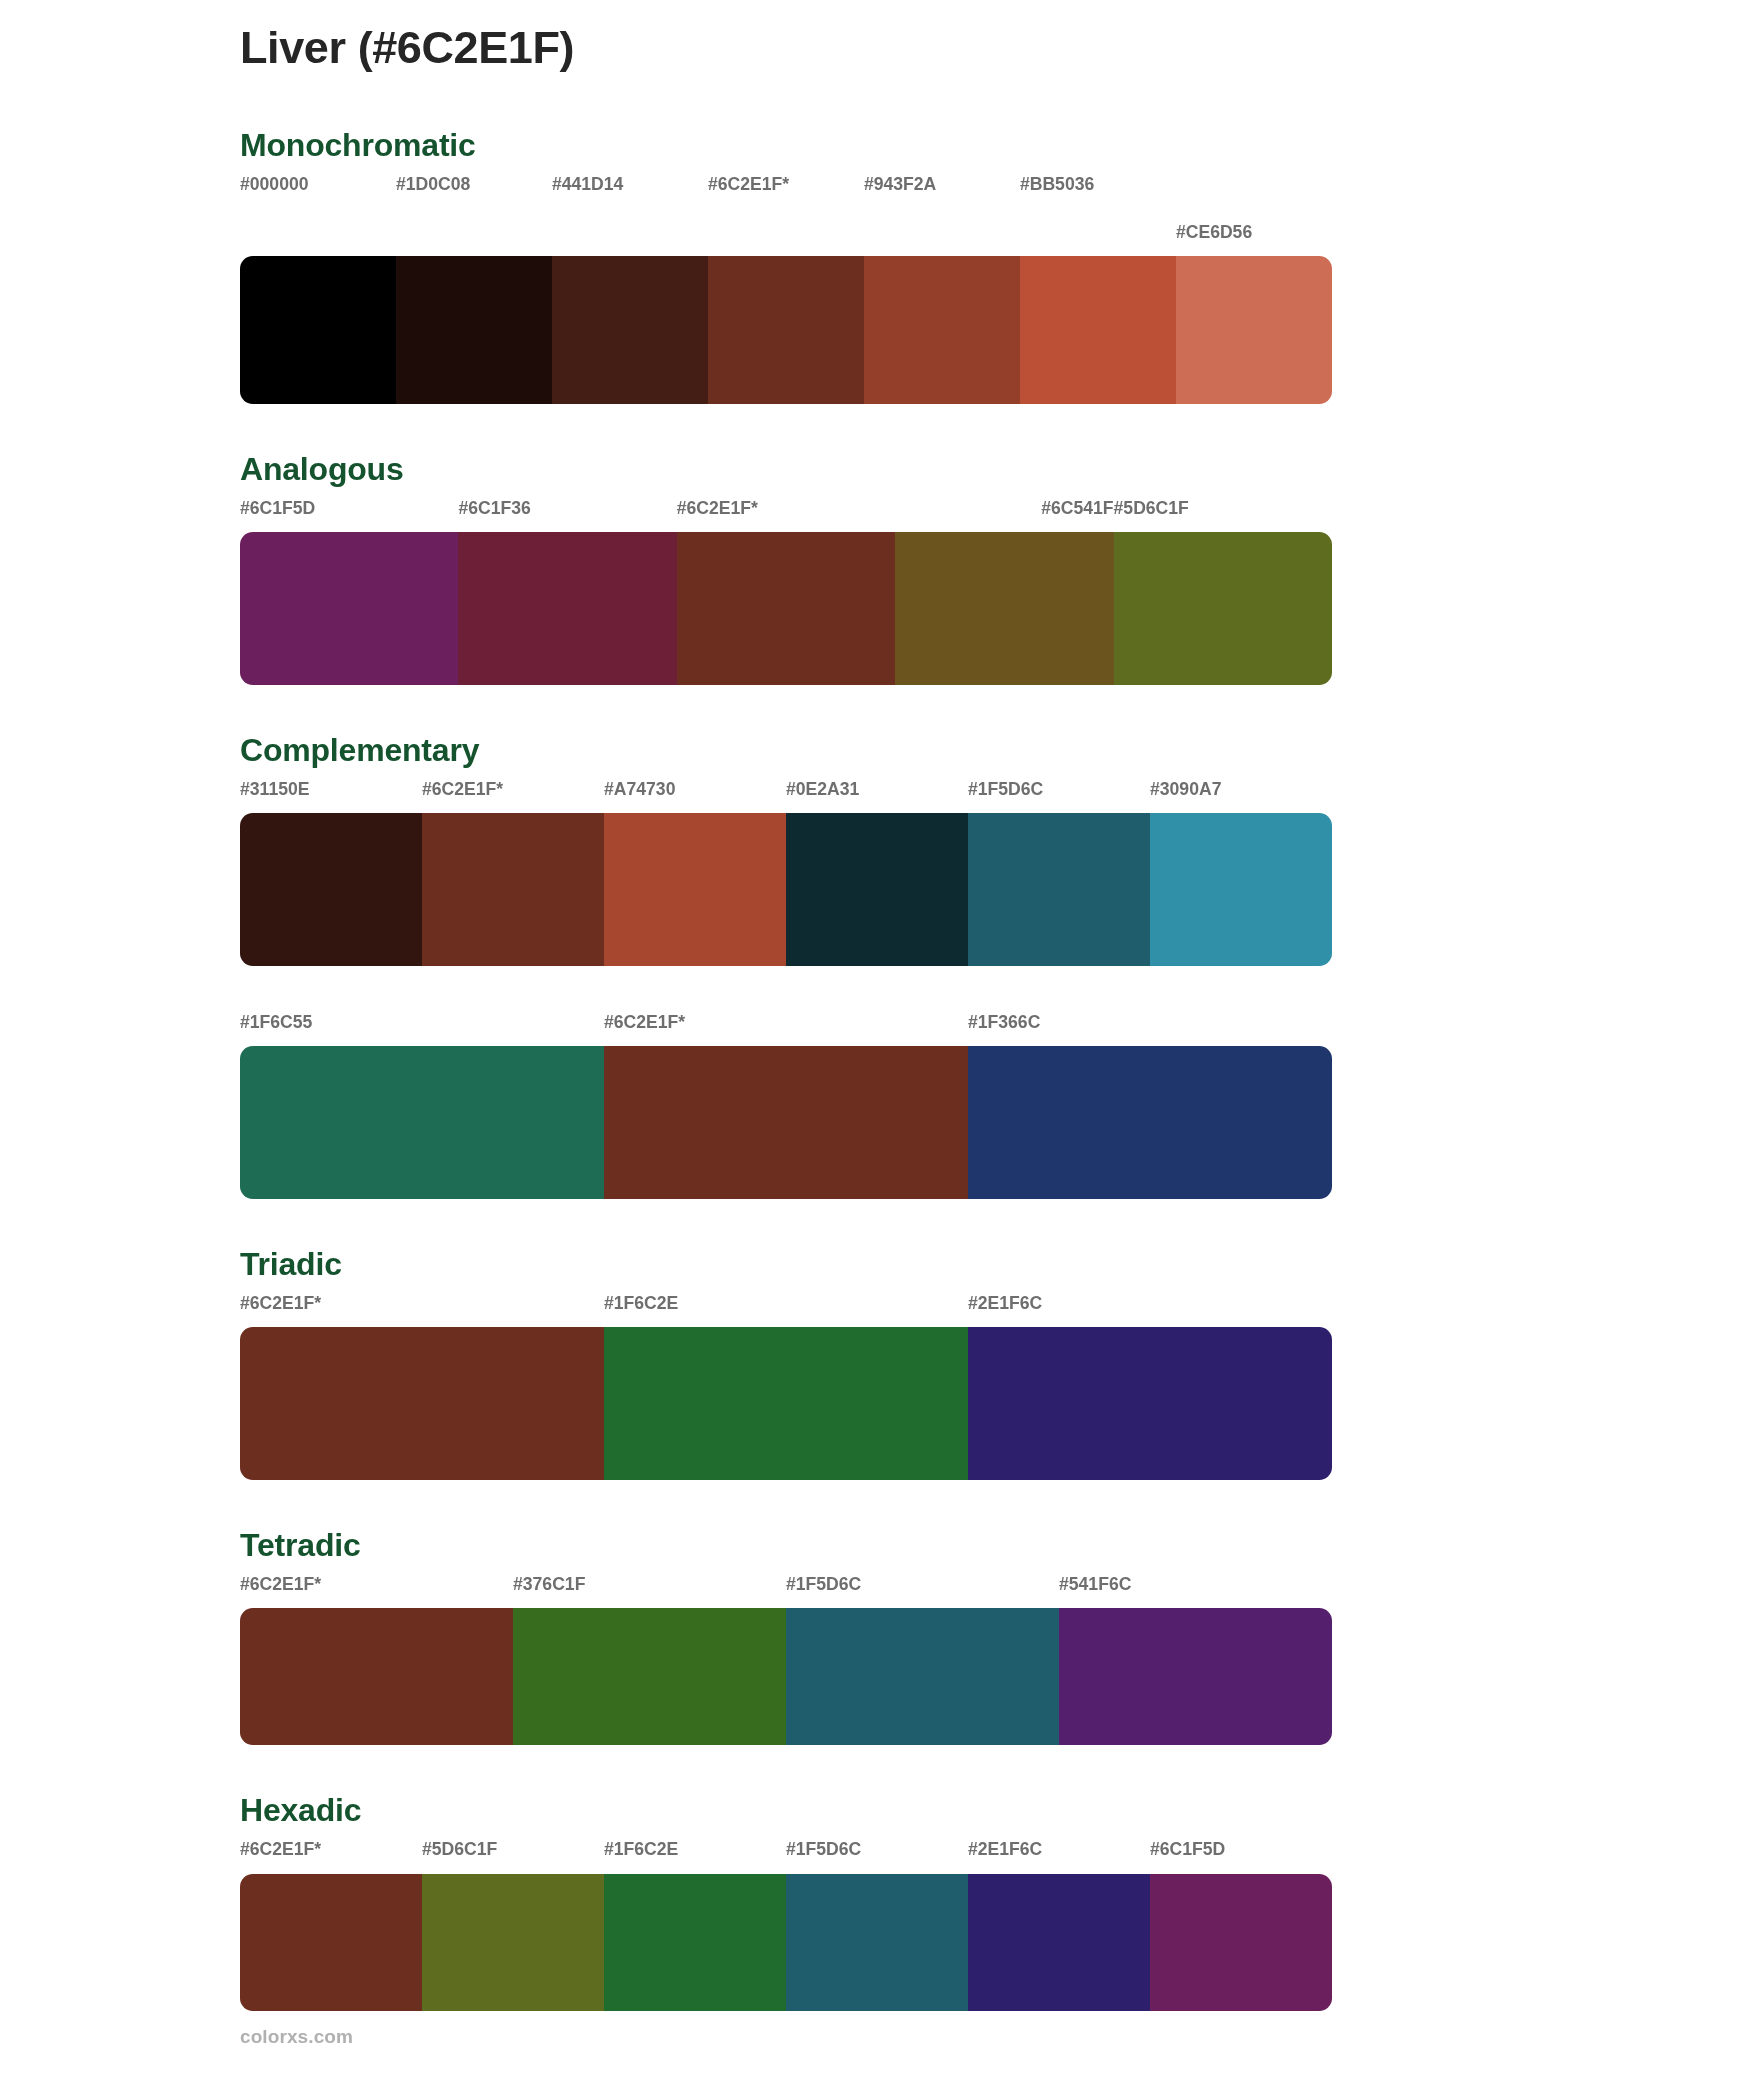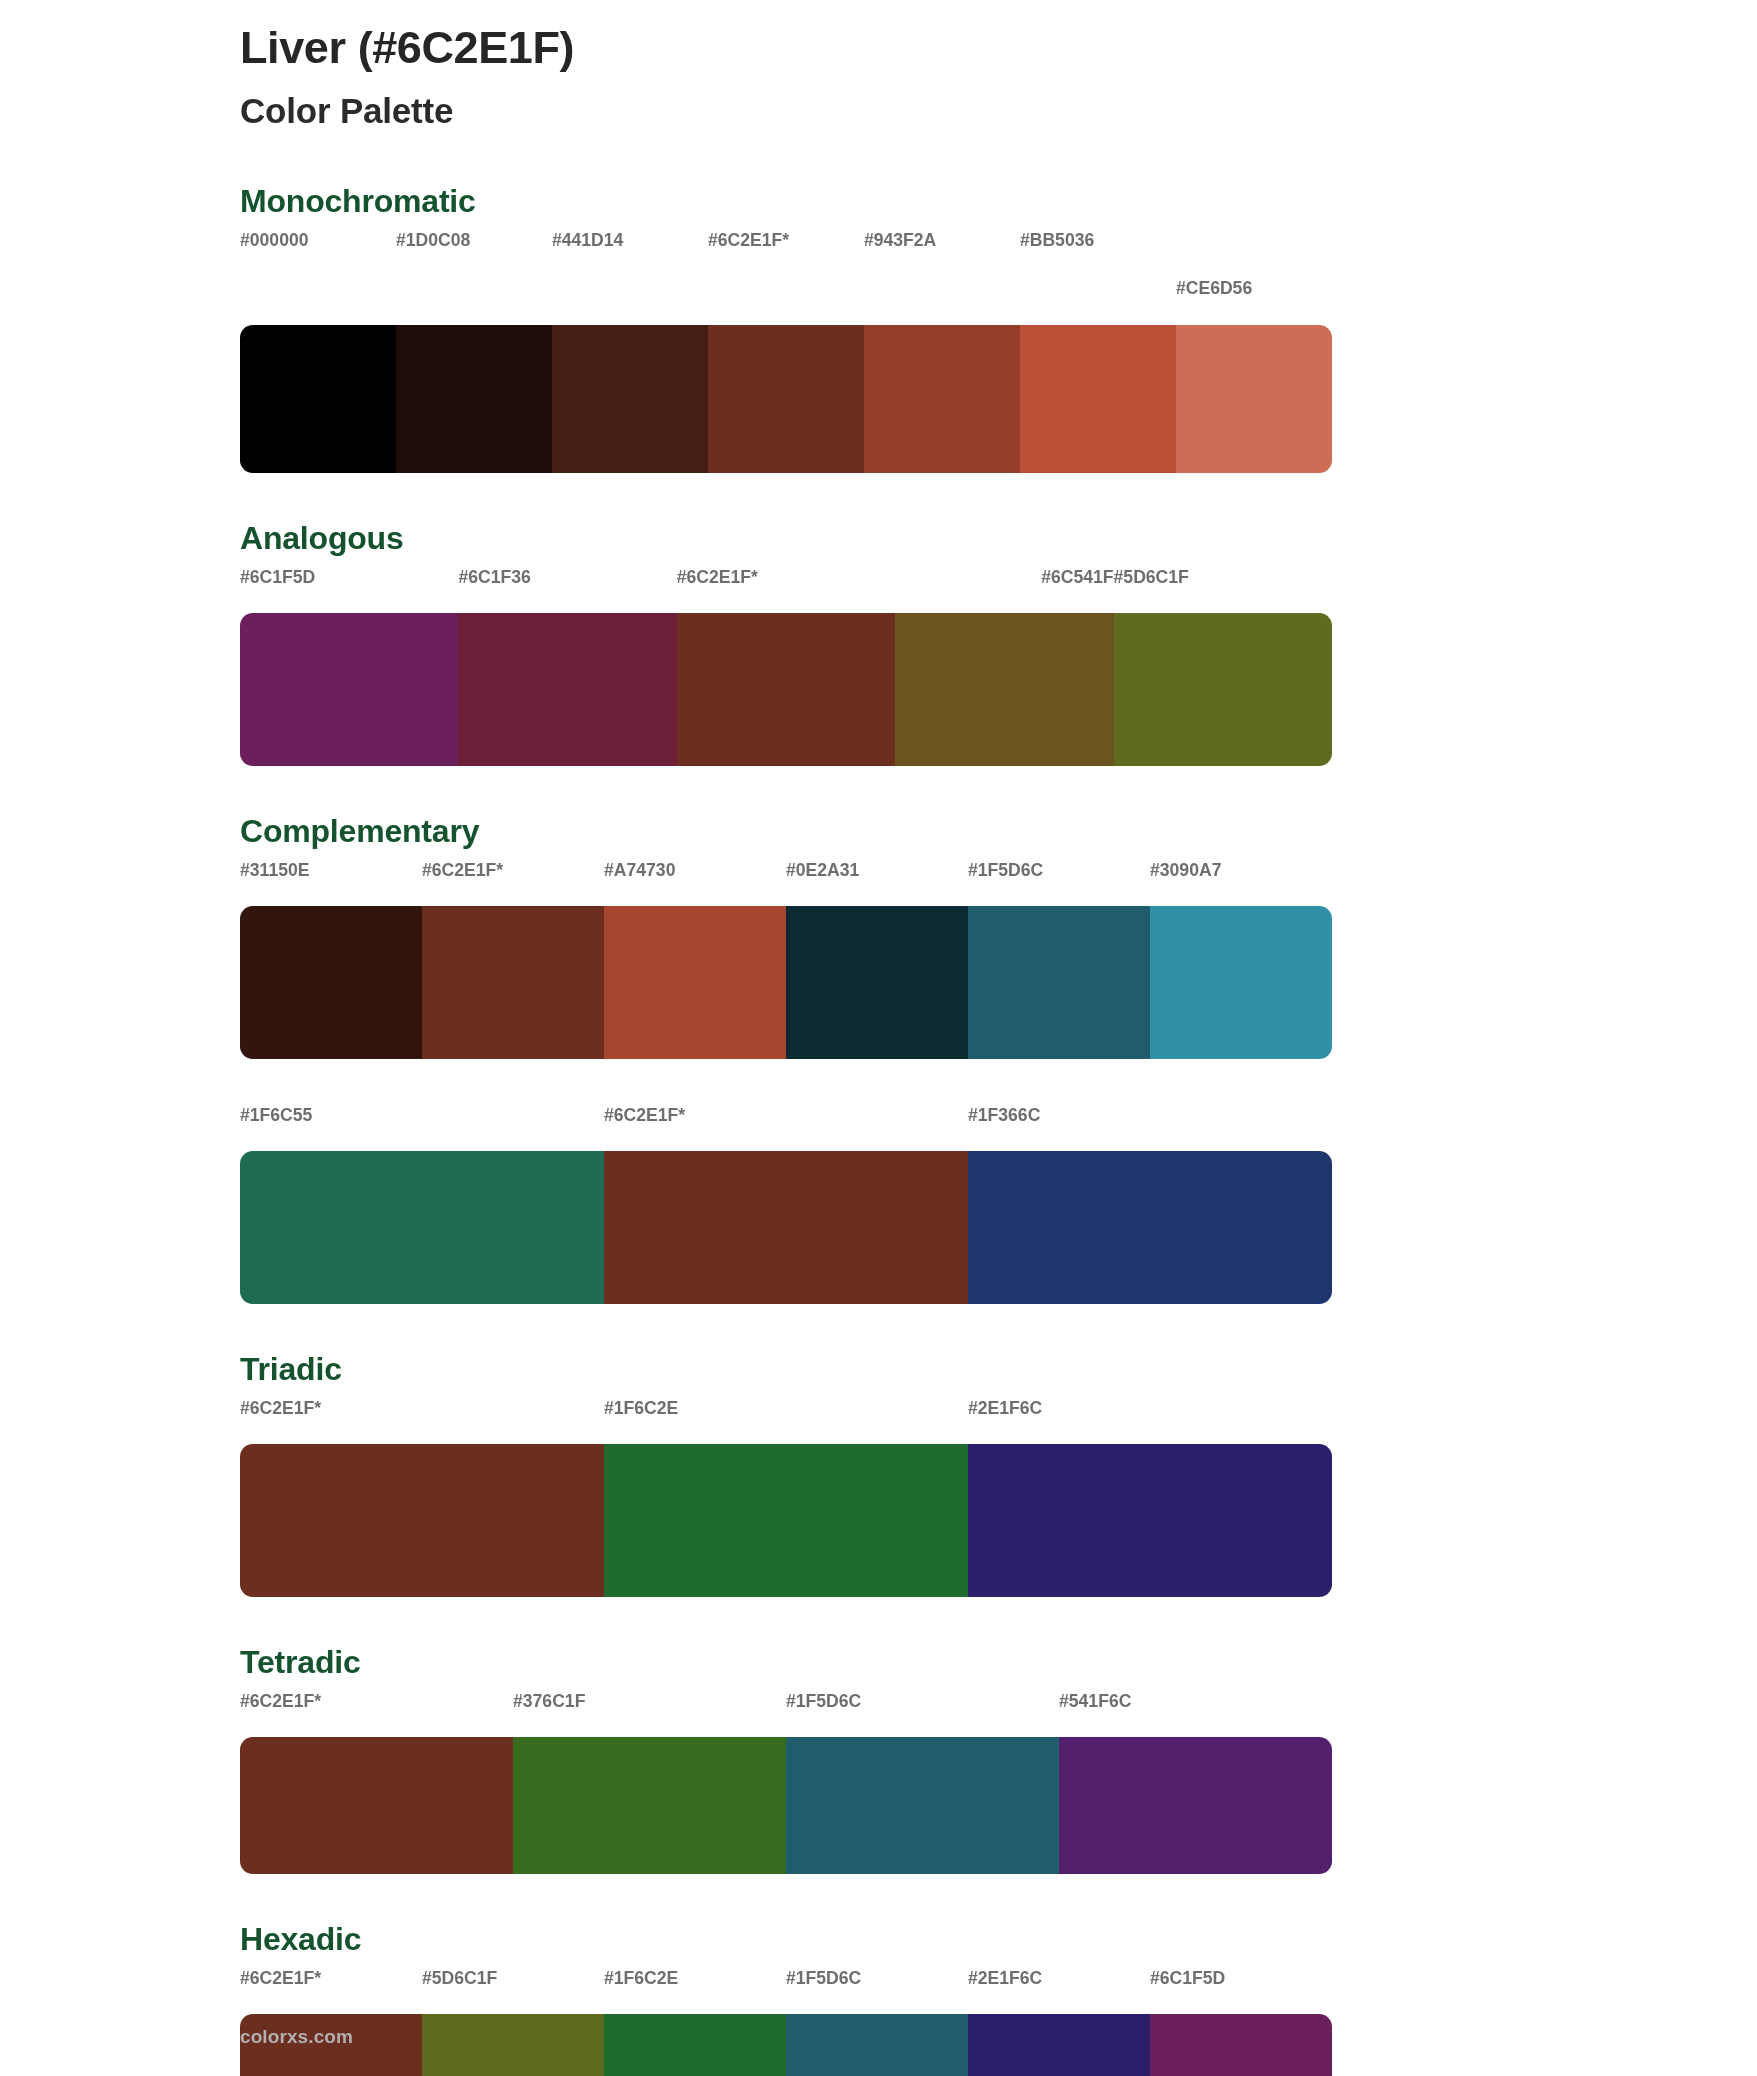--- a/index.html
+++ b/index.html
@@ -66,21 +66,21 @@
   .labels {
     display: flex;
     width: 1092px;
   }
 
   .label {
     font-size: 17.6px;
     font-weight: bold;
     color: #6e6e6e;
     line-height: 1.2;
-    padding-bottom: 25px;
+    padding-bottom: 13px;
     white-space: nowrap;
   }
 
   .swatches {
     display: flex;
     width: 1092px;
     border-radius: 12.8px;
     overflow: hidden;
   }
 
@@ -100,21 +100,20 @@
 
   .sec-gap { height: 46px; }
 </style>
 </head>
 <body>
 
 <div class="page">
 
   <div class="header">
     <div class="title">Liver (#6C2E1F)</div>
-    <div class="subtitle">Color Palette</div>
   </div>
 
   <div class="sections" id="sections">
       <div class="section">
         <div class="section-title">Monochromatic</div>
         <div class="labels">
           <div class="label" style="width: 14.2857%;">#000000</div>
           <div class="label" style="width: 14.2857%;">#1D0C08</div>
           <div class="label" style="width: 14.2857%;">#441D14</div>
           <div class="label" style="width: 14.2857%;">#6C2E1F*</div>

